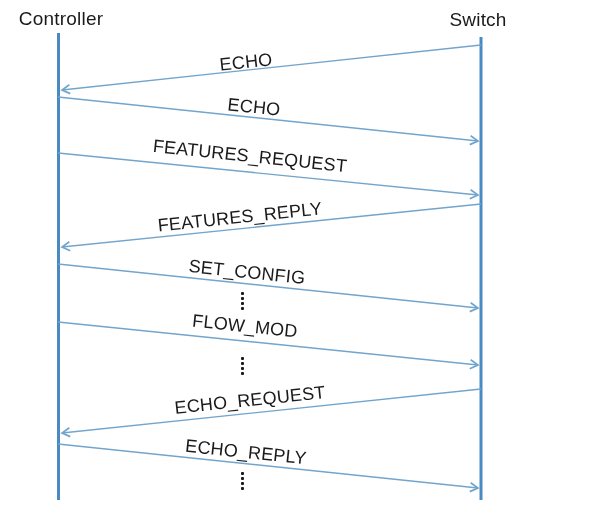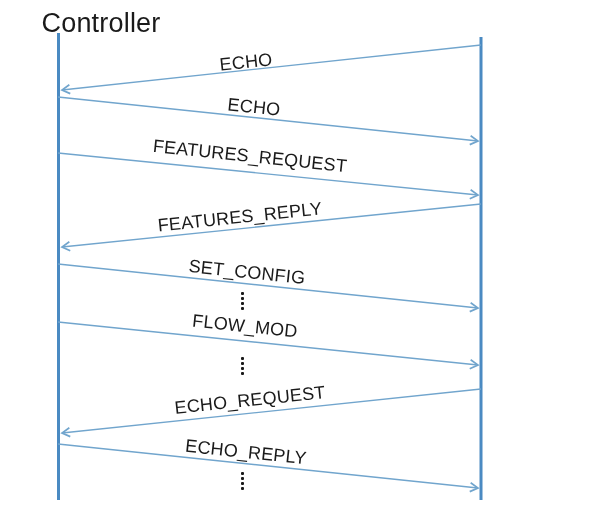--- a/index.html
+++ b/index.html
@@ -16,25 +16,24 @@
     overflow: hidden;
   }
   .stage {
     position: relative;
     width: 600px; height: 509px;
     background: var(--bg-color);
   }
   .actor-title {
     position: absolute;
     transform: translateX(-50%);
-    font-size: 27px;
+    font-size: 19px;
     color: var(--text-color);
     white-space: nowrap;
     letter-spacing: 0.2px;
-    margin-left: 40px;
   }
   svg.canvas { position: absolute; left: 0; top: 0; }
   .lifeline {
     stroke: var(--lifeline-color);
     stroke-width: 3;
     stroke-linecap: butt;
   }
   .msg-line {
     stroke: var(--arrow-color);
     stroke-width: 1.4;
@@ -66,20 +65,21 @@
     background: var(--text-color);
   }
 </style>
 </head>
 <body>
 
 <div class="stage">
 
   <div class="actor-title" style="left:61px; top:8px;">Controller</div>
 
+  <div class="actor-title" style="left:478px; top:9px;">Switch</div>
 
   <svg class="canvas" width="600" height="509" viewBox="0 0 600 509">
     <defs>
       <marker id="arrowhead" viewBox="0 0 10 10" refX="8.5" refY="5" markerWidth="8" markerHeight="8" orient="auto">
         <path d="M1.5 1 L8.5 5 L1.5 9"></path>
       </marker>
     </defs>
 
     <line class="lifeline" x1="58.5" y1="33" x2="58.5" y2="500"></line>
     <line class="lifeline" x1="481" y1="37" x2="481" y2="500"></line>

